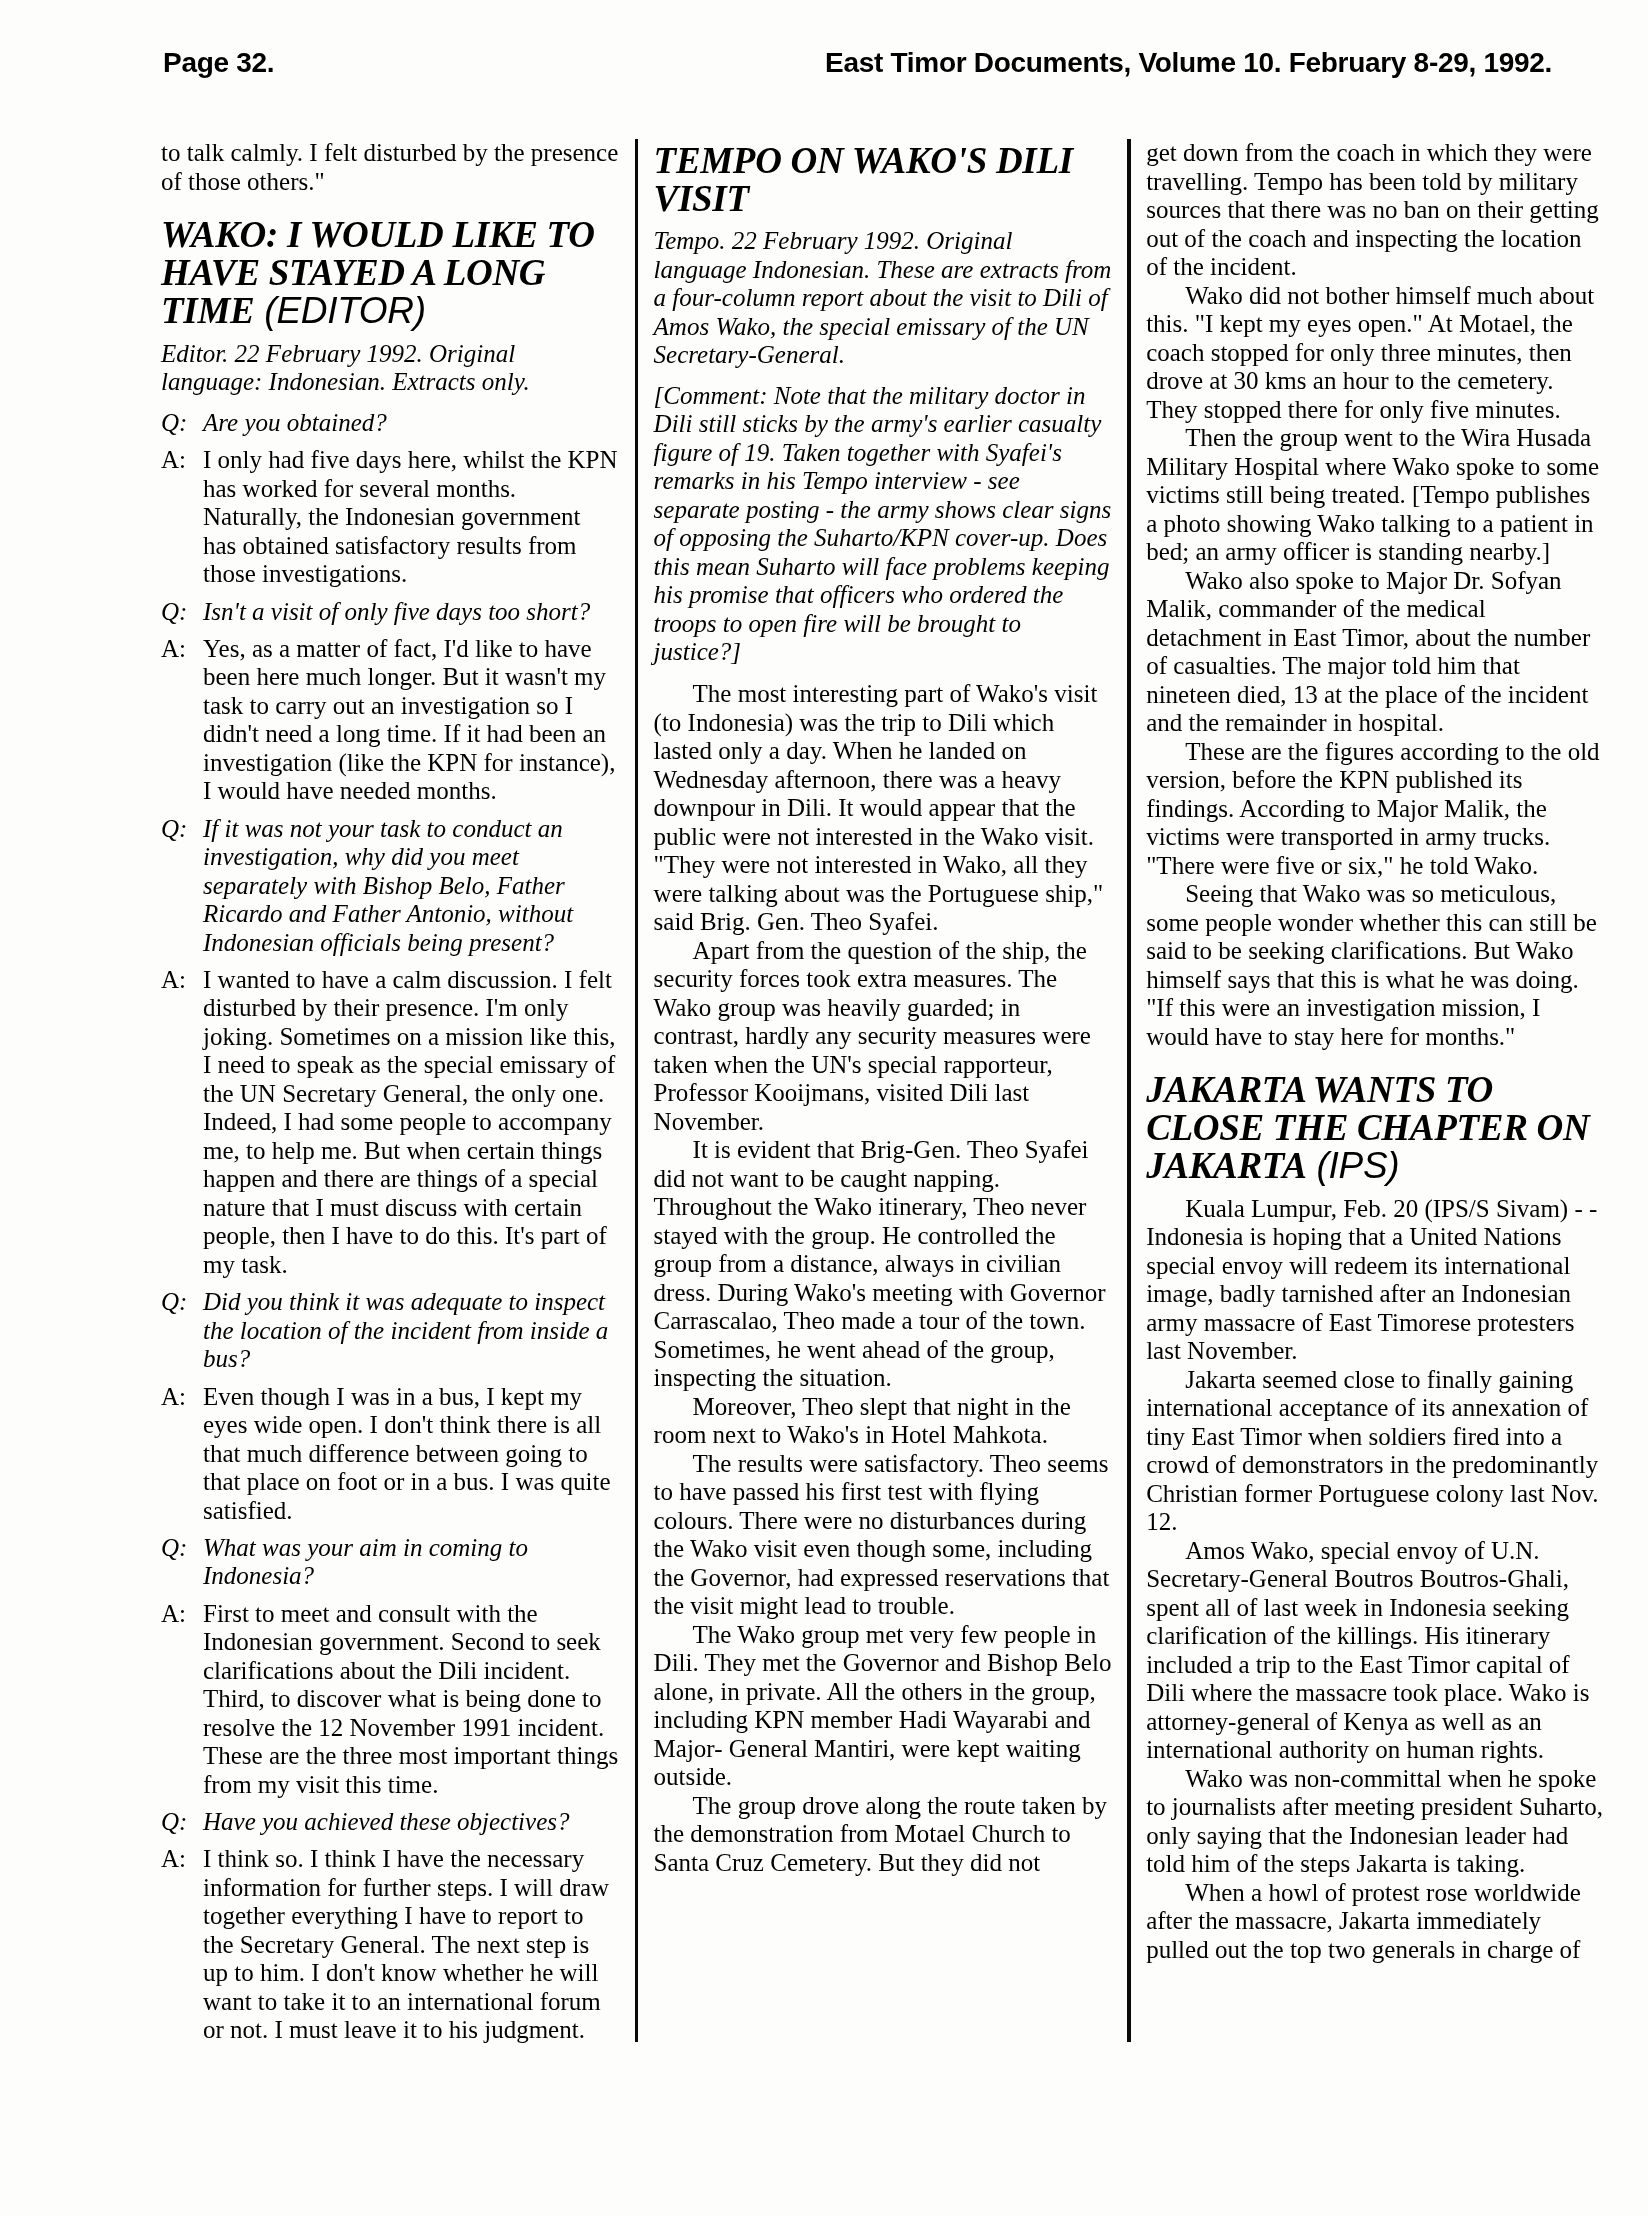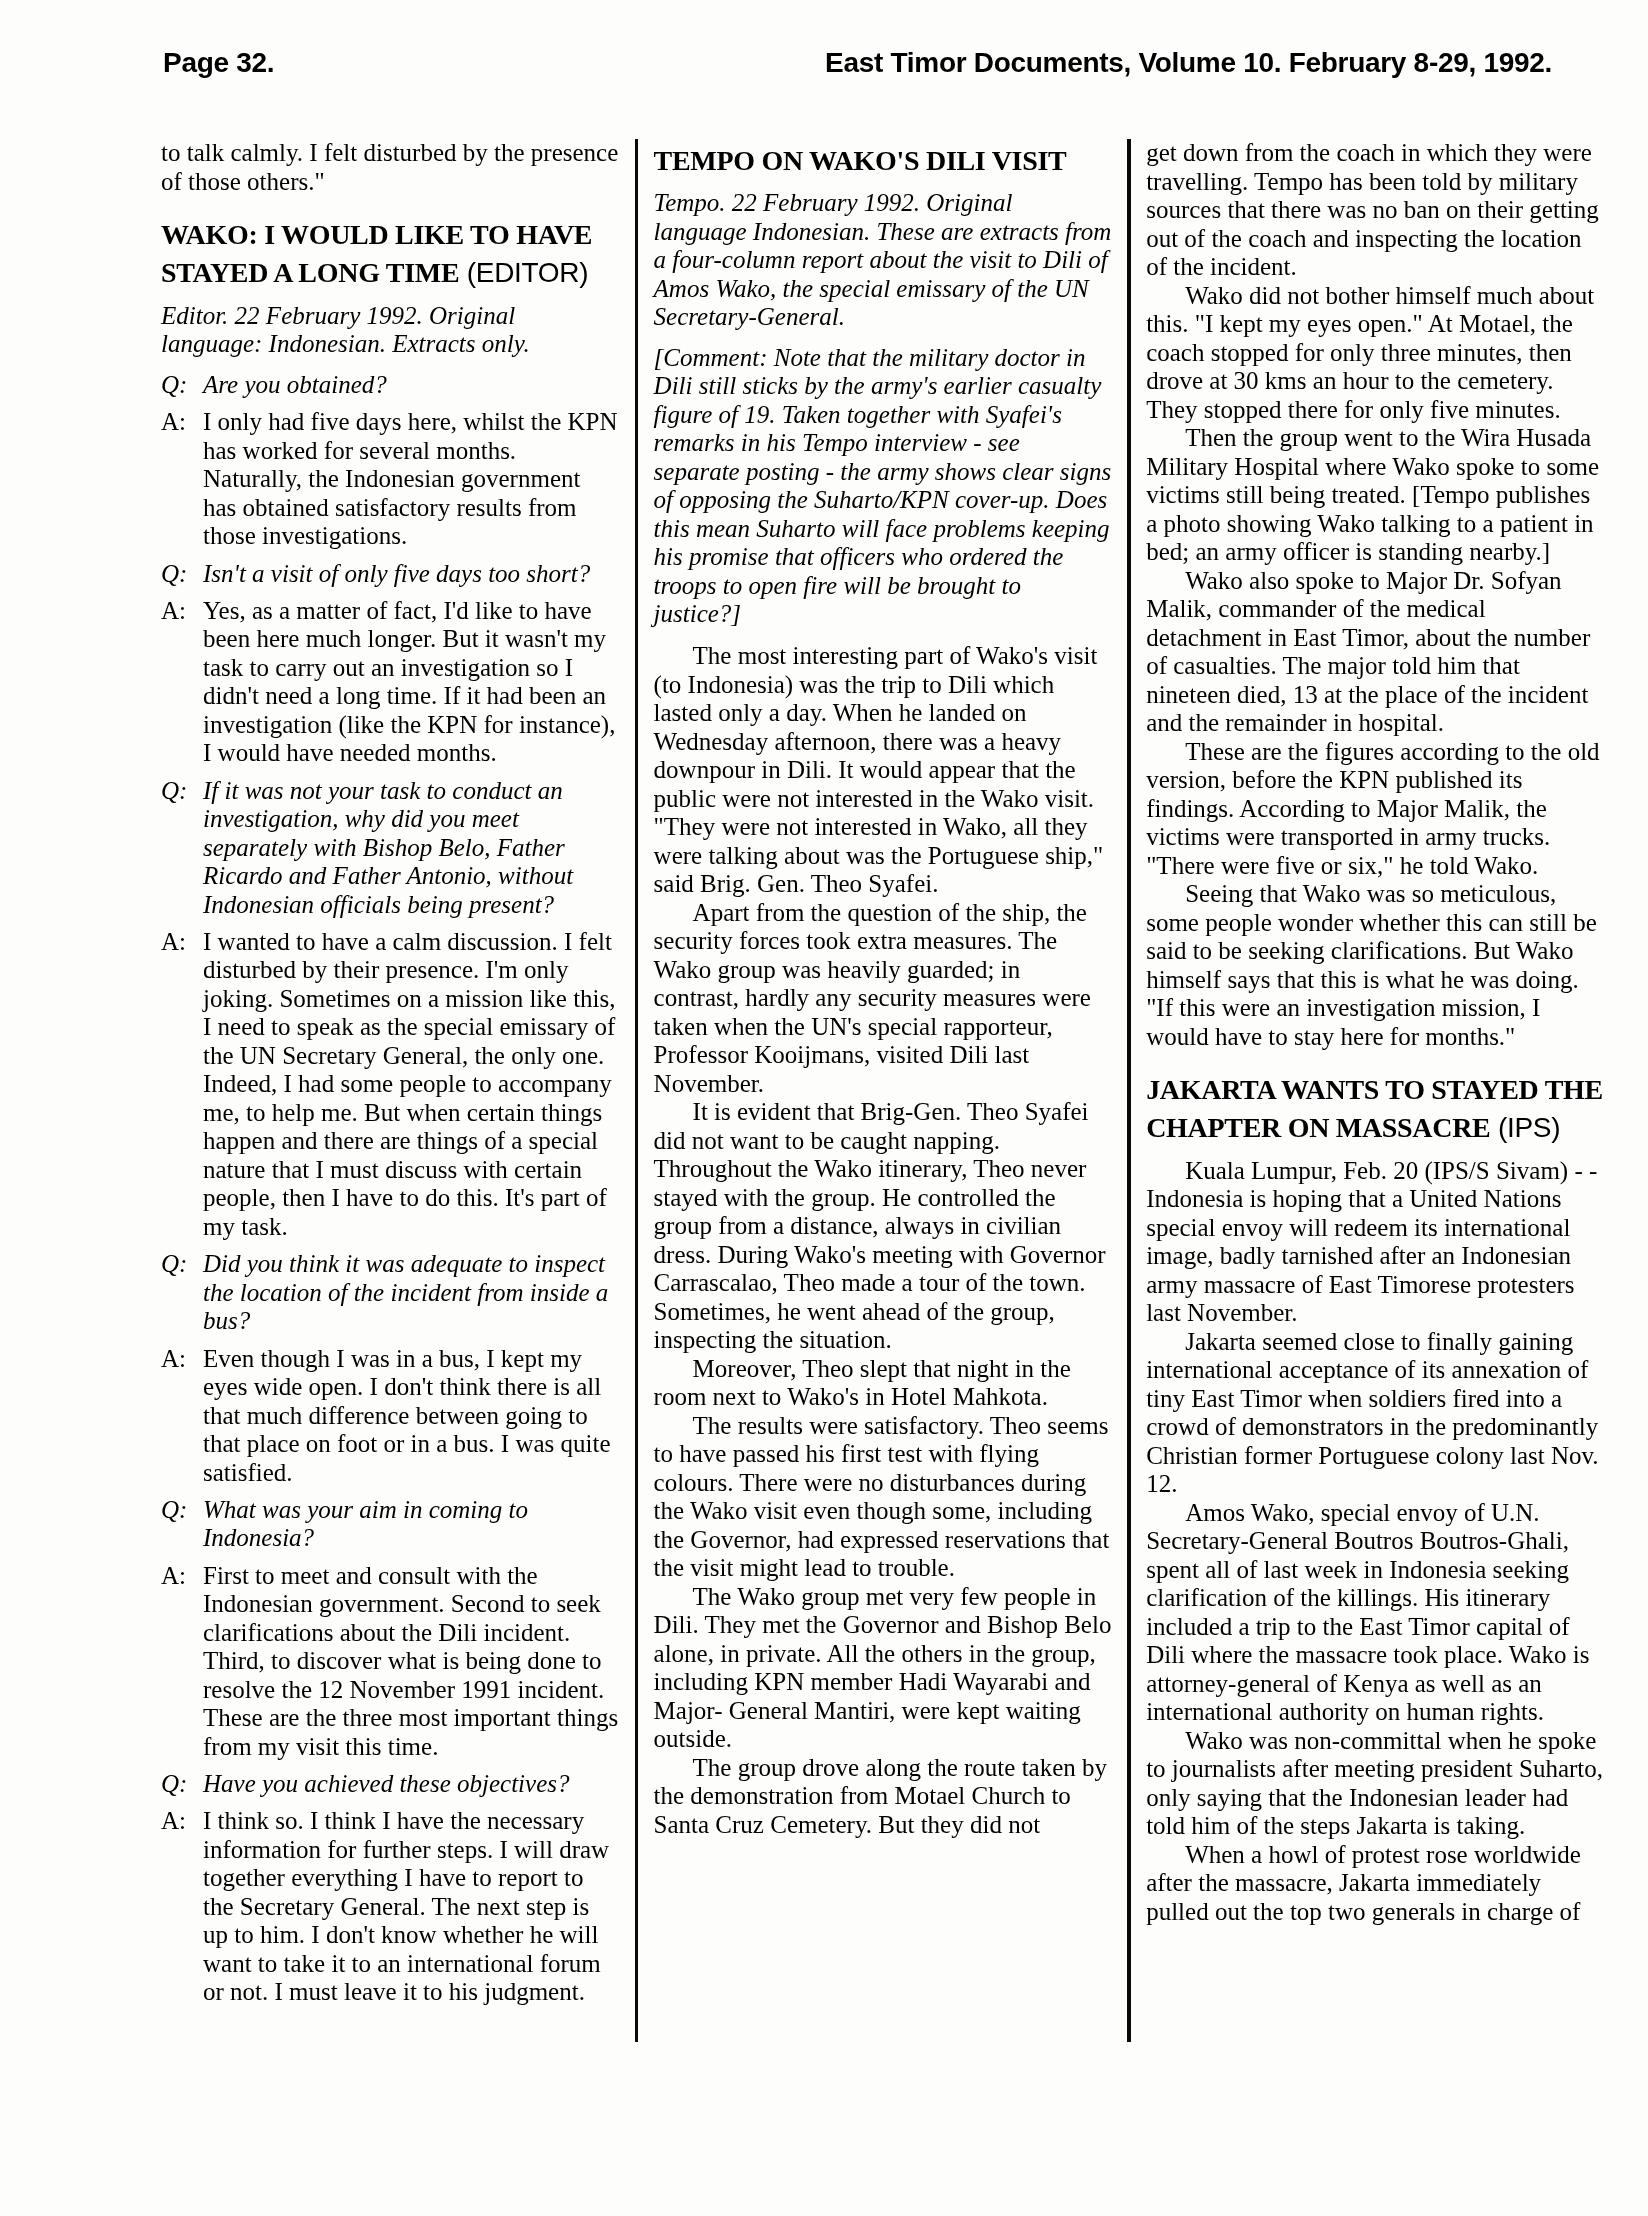--- a/index.html
+++ b/index.html
@@ -22,23 +22,24 @@
     width:1445px;
     display:flex;
   }
   .col { width:458px; flex:none; font-size:25px; line-height:28.5px; }
   .vrule {
     flex:none; width:3.4px; height:1903px;
     background:#0a0a0a; margin:0 15.6px;
   }
   .head {
     font-family:"Liberation Serif", serif;
-    font-weight:700; font-size:28px; line-height:38px;
+    font-weight:700; font-size:37px; line-height:38px;
     letter-spacing:-0.3px;
     margin:20.3px 0 9.5px 0;
+    font-style:italic;
   }
   .head:first-child { margin-top:2.7px; }
   .hsuffix { font-family:"Liberation Sans", sans-serif; font-weight:400; }
   p.body { margin:0; text-align:left; }
   p.body.indent { text-indent:39px; }
   p.source { font-style:italic; margin:2.7px 0 12.2px 0; }
   p.comment { font-style:italic; margin:0 0 13.6px 0; }
   .qa { display:flex; margin:8.8px 0 0 0; }
   .qa .qlabel { flex:0 0 42px; }
   .qa.q .qlabel, .qa.q .qtext { font-style:italic; }
@@ -120,21 +121,21 @@
         <p class="body indent">The group drove along the route taken by the demonstration from Motael Church to Santa Cruz Cemetery. But they did not</p>
       </div>
     <div class="vrule"></div>
     <div class="col">
         <p class="body">get down from the coach in which they were travelling. Tempo has been told by military sources that there was no ban on their getting out of the coach and inspecting the location of the incident.</p>
         <p class="body indent">Wako did not bother himself much about this. "I kept my eyes open." At Motael, the coach stopped for only three minutes, then drove at 30 kms an hour to the cemetery. They stopped there for only five minutes.</p>
         <p class="body indent">Then the group went to the Wira Husada Military Hospital where Wako spoke to some victims still being treated. [Tempo publishes a photo showing Wako talking to a patient in bed; an army officer is standing nearby.]</p>
         <p class="body indent">Wako also spoke to Major Dr. Sofyan Malik, commander of the medical detachment in East Timor, about the number of casualties. The major told him that nineteen died, 13 at the place of the incident and the remainder in hospital.</p>
         <p class="body indent">These are the figures according to the old version, before the KPN published its findings. According to Major Malik, the victims were transported in army trucks. "There were five or six," he told Wako.</p>
         <p class="body indent">Seeing that Wako was so meticulous, some people wonder whether this can still be said to be seeking clarifications. But Wako himself says that this is what he was doing. "If this were an investigation mission, I would have to stay here for months."</p>
-        <h2 class="head"><span class="htext">JAKARTA WANTS TO STAYED THE CHAPTER ON MASSACRE</span><span class="hsuffix"> (IPS)</span></h2>
+        <h2 class="head"><span class="htext">JAKARTA WANTS TO CLOSE THE CHAPTER ON JAKARTA</span><span class="hsuffix"> (IPS)</span></h2>
         <p class="body indent">Kuala Lumpur, Feb. 20 (IPS/S Sivam) - - Indonesia is hoping that a United Nations special envoy will redeem its international image, badly tarnished after an Indonesian army massacre of East Timorese protesters last November.</p>
         <p class="body indent">Jakarta seemed close to finally gaining international acceptance of its annexation of tiny East Timor when soldiers fired into a crowd of demonstrators in the predominantly Christian former Portuguese colony last Nov. 12.</p>
         <p class="body indent">Amos Wako, special envoy of U.N. Secretary-General Boutros Boutros-Ghali, spent all of last week in Indonesia seeking clarification of the killings. His itinerary included a trip to the East Timor capital of Dili where the massacre took place. Wako is attorney-general of Kenya as well as an international authority on human rights.</p>
         <p class="body indent">Wako was non-committal when he spoke to journalists after meeting president Suharto, only saying that the Indonesian leader had told him of the steps Jakarta is taking.</p>
         <p class="body indent">When a howl of protest rose worldwide after the massacre, Jakarta immediately pulled out the top two generals in charge of</p>
       </div>
   </div>
 </div>
 
 

